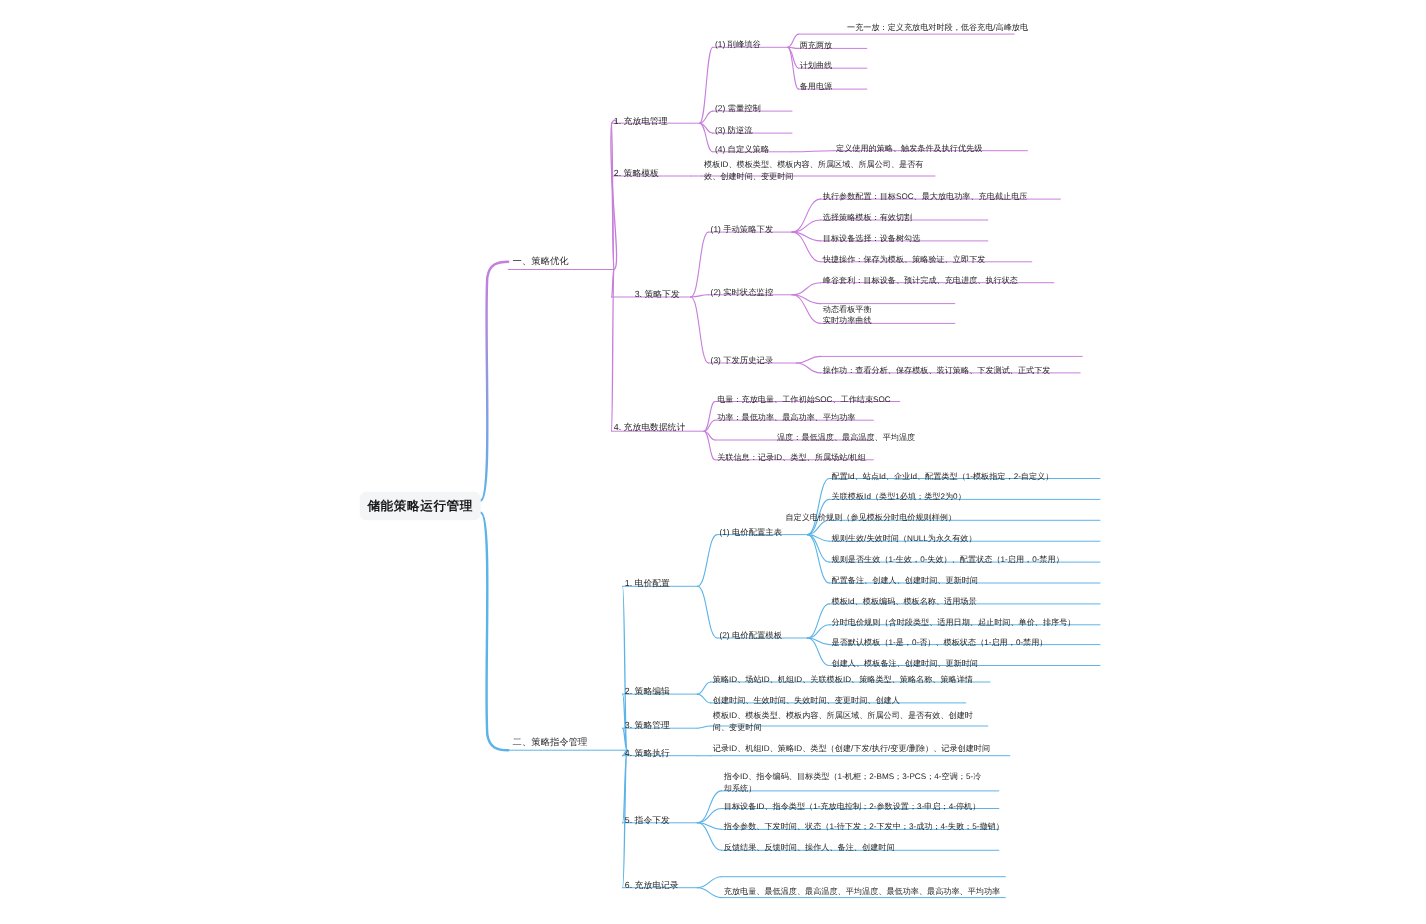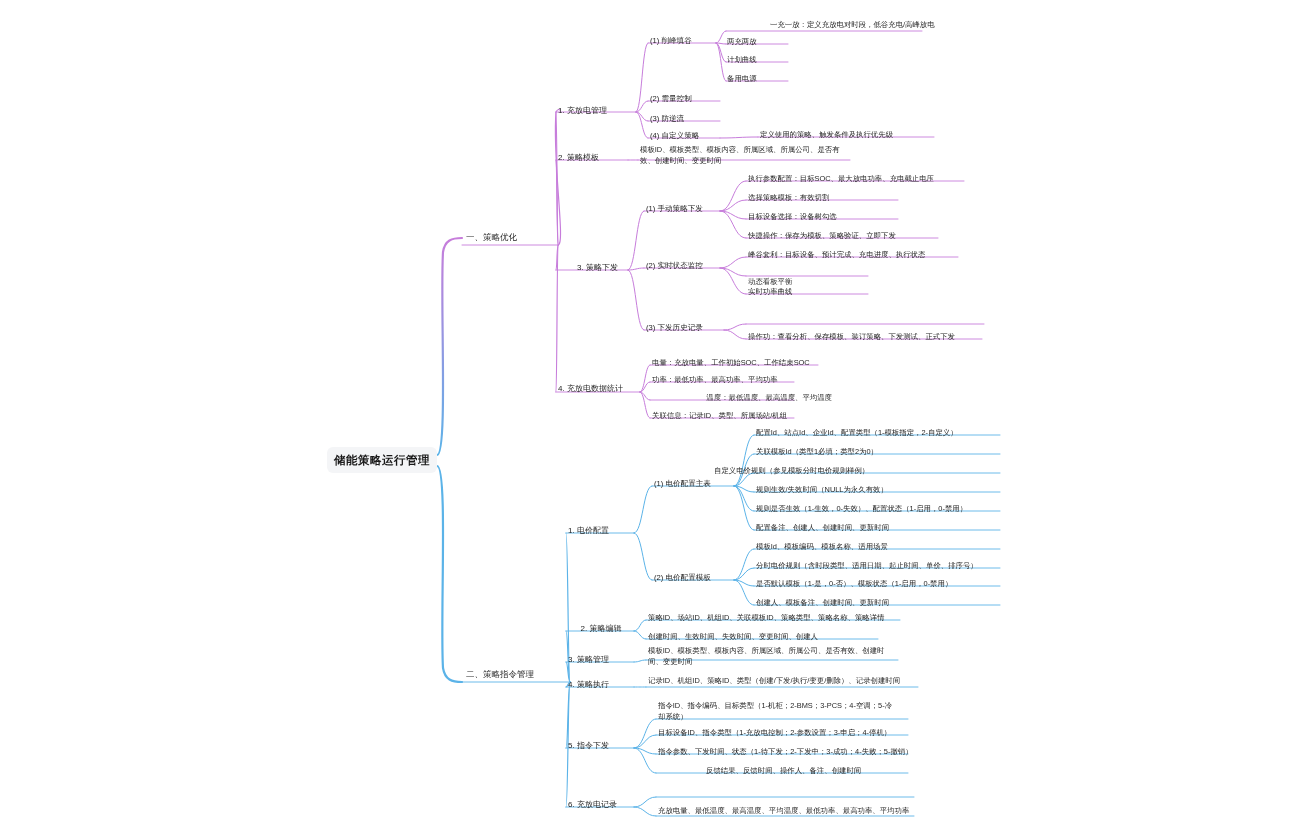--- a/index.html
+++ b/index.html
@@ -205,31 +205,31 @@
   <div class="node lvl4 txt" style="left:714px;top:465px;width:220px;"><span>自定义电价规则（参见模板分时电价规则样例）</span></div>
   <div class="node lvl4 txt" style="left:756px;top:484px;width:215px;"><span>规则生效/失效时间（NULL为永久有效）</span></div>
   <div class="node lvl4 txt" style="left:756px;top:503px;width:244px;"><span>规则是否生效（1-生效，0-失效）、配置状态（1-启用，0-禁用）</span></div>
   <div class="node lvl4 txt" style="left:756px;top:522px;width:200px;"><span>配置备注、创建人、创建时间、更新时间</span></div>
   <div class="node lvl3 txt" style="left:654px;top:572px;width:80px;"><span>(2) 电价配置模板</span></div>
   <div class="node lvl4 txt" style="left:756px;top:541px;width:200px;"><span>模板Id、模板编码、模板名称、适用场景</span></div>
   <div class="node lvl4 txt" style="left:756px;top:560px;width:245px;"><span>分时电价规则（含时段类型、适用日期、起止时间、单价、排序号）</span></div>
   <div class="node lvl4 txt" style="left:756px;top:578px;width:240px;"><span>是否默认模板（1-是，0-否）、模板状态（1-启用，0-禁用）</span></div>
   <div class="node lvl4 txt" style="left:756px;top:597px;width:200px;"><span>创建人、模板备注、创建时间、更新时间</span></div>
 
-  <div class="node lvl2 txt" style="left:568px;top:623px;width:66px;text-align:center;"><span>2. 策略编辑</span></div>
+  <div class="node lvl2 txt" style="left:568px;top:623px;width:66px;"><span>2. 策略编辑</span></div>
   <div class="node lvl4 txt" style="left:648px;top:612px;width:252px;"><span>策略ID、场站ID、机组ID、关联模板ID、策略类型、策略名称、策略详情</span></div>
   <div class="node lvl4 txt" style="left:648px;top:631px;width:230px;"><span>创建时间、生效时间、失效时间、变更时间、创建人</span></div>
 
   <div class="node lvl2 txt" style="left:568px;top:654px;width:66px;"><span>3. 策略管理</span></div>
   <div class="node lvl4 txt" style="left:648px;top:645px;width:250px;"><span>模板ID、模板类型、模板内容、所属区域、所属公司、是否有效、创建时间、变更时间</span></div>
 
   <div class="node lvl2 txt" style="left:568px;top:679px;width:66px;"><span>4. 策略执行</span></div>
   <div class="node lvl4 txt" style="left:648px;top:675px;width:270px;"><span>记录ID、机组ID、策略ID、类型（创建/下发/执行/变更/删除）、记录创建时间</span></div>
 
   <div class="node lvl2 txt" style="left:568px;top:740px;width:66px;"><span>5. 指令下发</span></div>
   <div class="node lvl4 txt" style="left:658px;top:700px;width:240px;"><span>指令ID、指令编码、目标类型（1-机柜；2-BMS；3-PCS；4-空调；5-冷却系统）</span></div>
   <div class="node lvl4 txt" style="left:658px;top:727px;width:250px;"><span>目标设备ID、指令类型（1-充放电控制；2-参数设置；3-申启；4-停机）</span></div>
   <div class="node lvl4 txt" style="left:658px;top:746px;width:255px;"><span>指令参数、下发时间、状态（1-待下发；2-下发中；3-成功；4-失败；5-撤销）</span></div>
-  <div class="node lvl4 txt" style="left:658px;top:765px;width:200px;margin-left:48px;"><span>反馈结果、反馈时间、操作人、备注、创建时间</span></div>
+  <div class="node lvl4 txt" style="left:658px;top:765px;width:200px;"><span>反馈结果、反馈时间、操作人、备注、创建时间</span></div>
 
   <div class="node lvl2 txt" style="left:568px;top:799px;width:66px;"><span>6. 充放电记录</span></div>
   <div class="node lvl4 txt" style="left:658px;top:805px;width:260px;"><span>充放电量、最低温度、最高温度、平均温度、最低功率、最高功率、平均功率</span></div>
 </div>
 
 </body></html>

